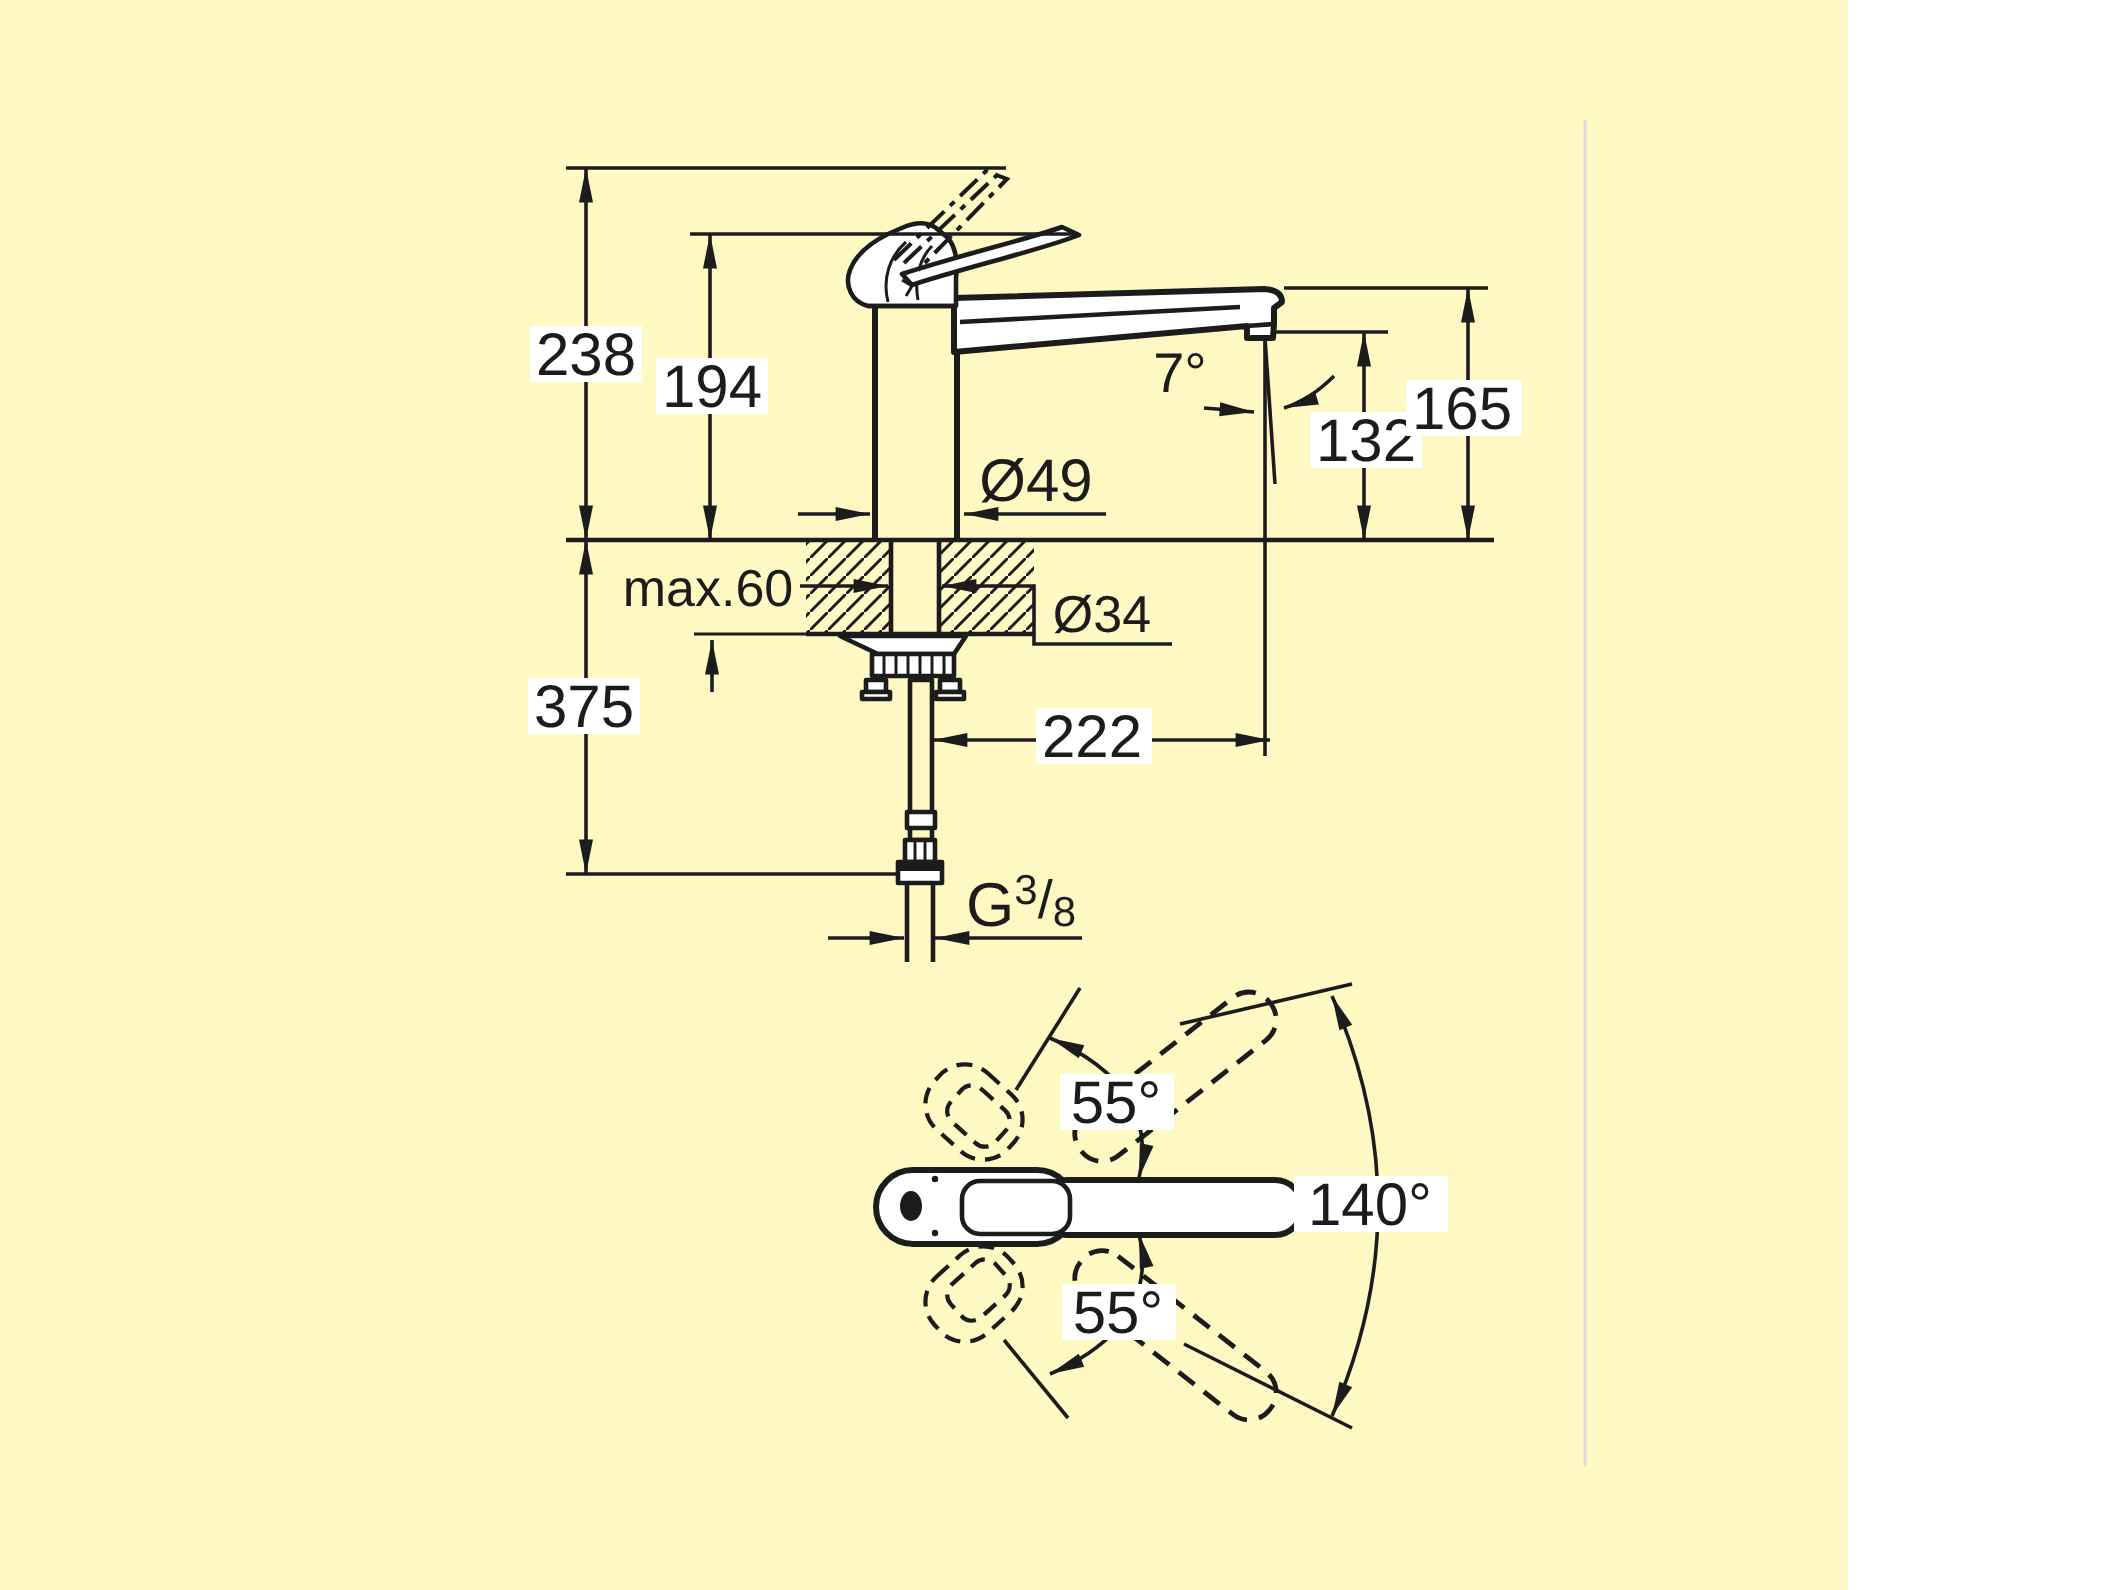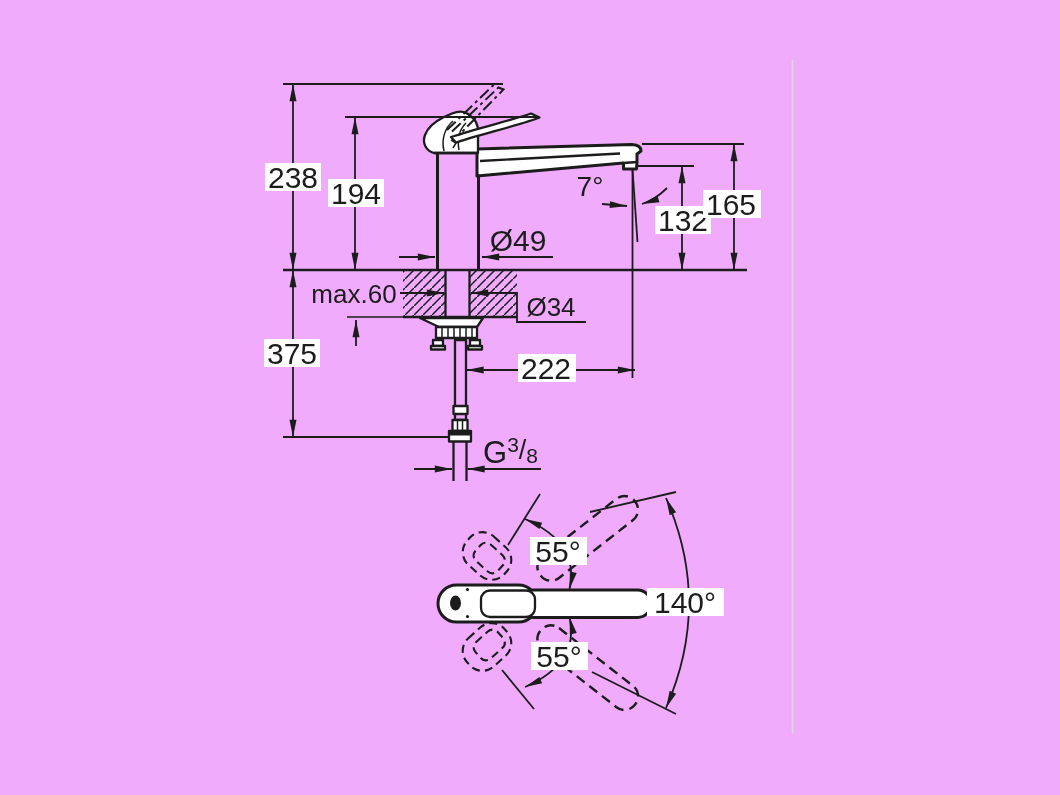--- a/index.html
+++ b/index.html
@@ -1,16 +1,16 @@
 <!DOCTYPE html>
 <html><head>
 <meta charset="utf-8">
 <style>
   html,body{margin:0;padding:0;background:#ffffff;}
-  #stage{position:relative;width:1060px;height:795px;background:#f0abfc;overflow:hidden;}
+  #stage{position:relative;width:924px;height:795px;background:#fef9c3;overflow:hidden;}
   svg{position:absolute;left:0;top:0;}
   .ol{stroke:#1c1c1c;stroke-width:3;fill:none;stroke-linejoin:round;}
   .ol2{stroke:#1c1c1c;stroke-width:2.3;fill:none;stroke-linejoin:round;}
   .thin{stroke:#1c1c1c;stroke-width:1.5;fill:none;}
   .dl{stroke:#1c1c1c;stroke-width:1.8;fill:none;}
   .wf{fill:#ffffff;}
   .blk{fill:#1c1c1c;}
   .dash{stroke:#1c1c1c;stroke-width:2.4;fill:none;stroke-dasharray:10 6;}
   .dash2{stroke:#1c1c1c;stroke-width:2.1;fill:none;stroke-dasharray:8 5;}
   .dashdot{stroke:#1c1c1c;stroke-width:2;fill:none;stroke-dasharray:12 4 3 4;}

